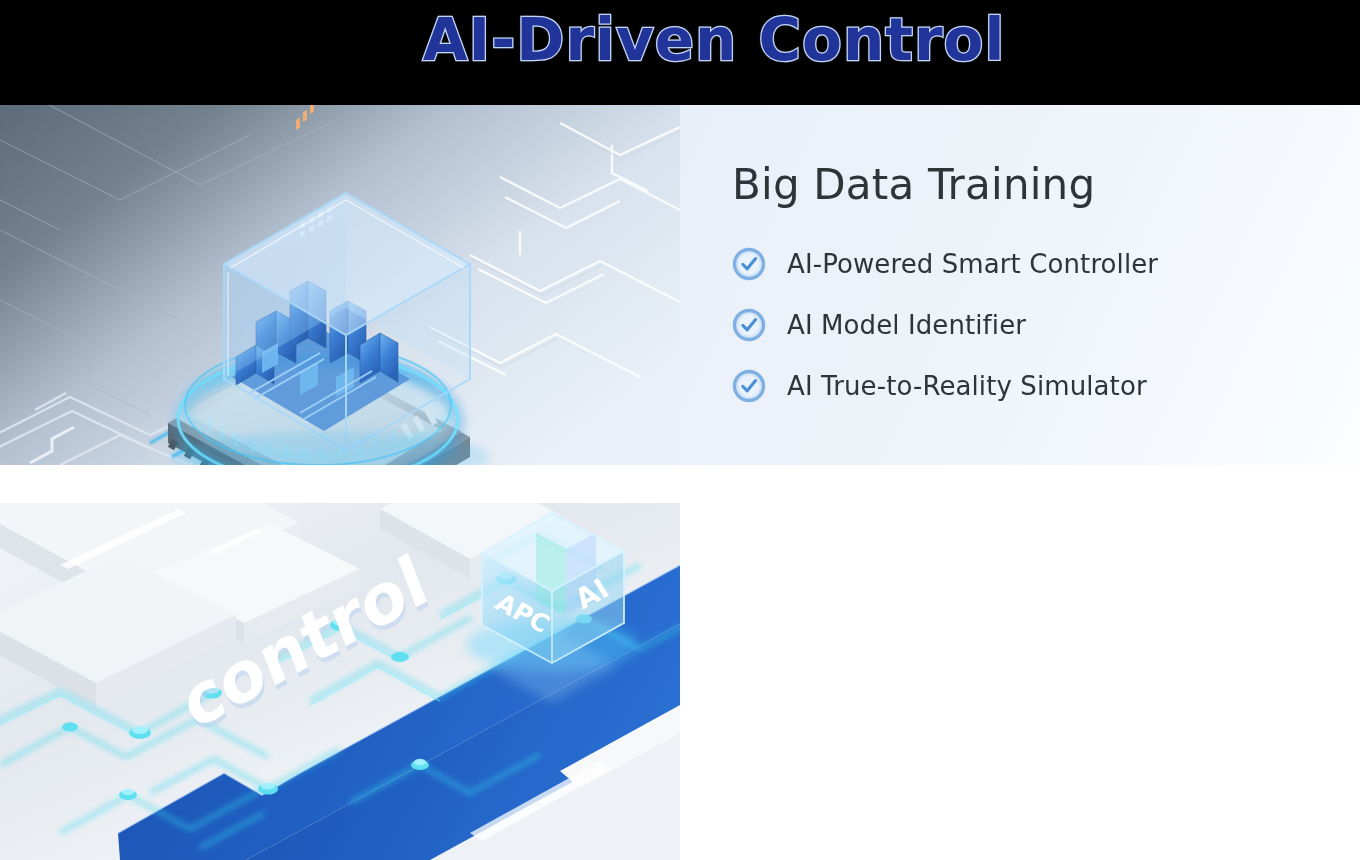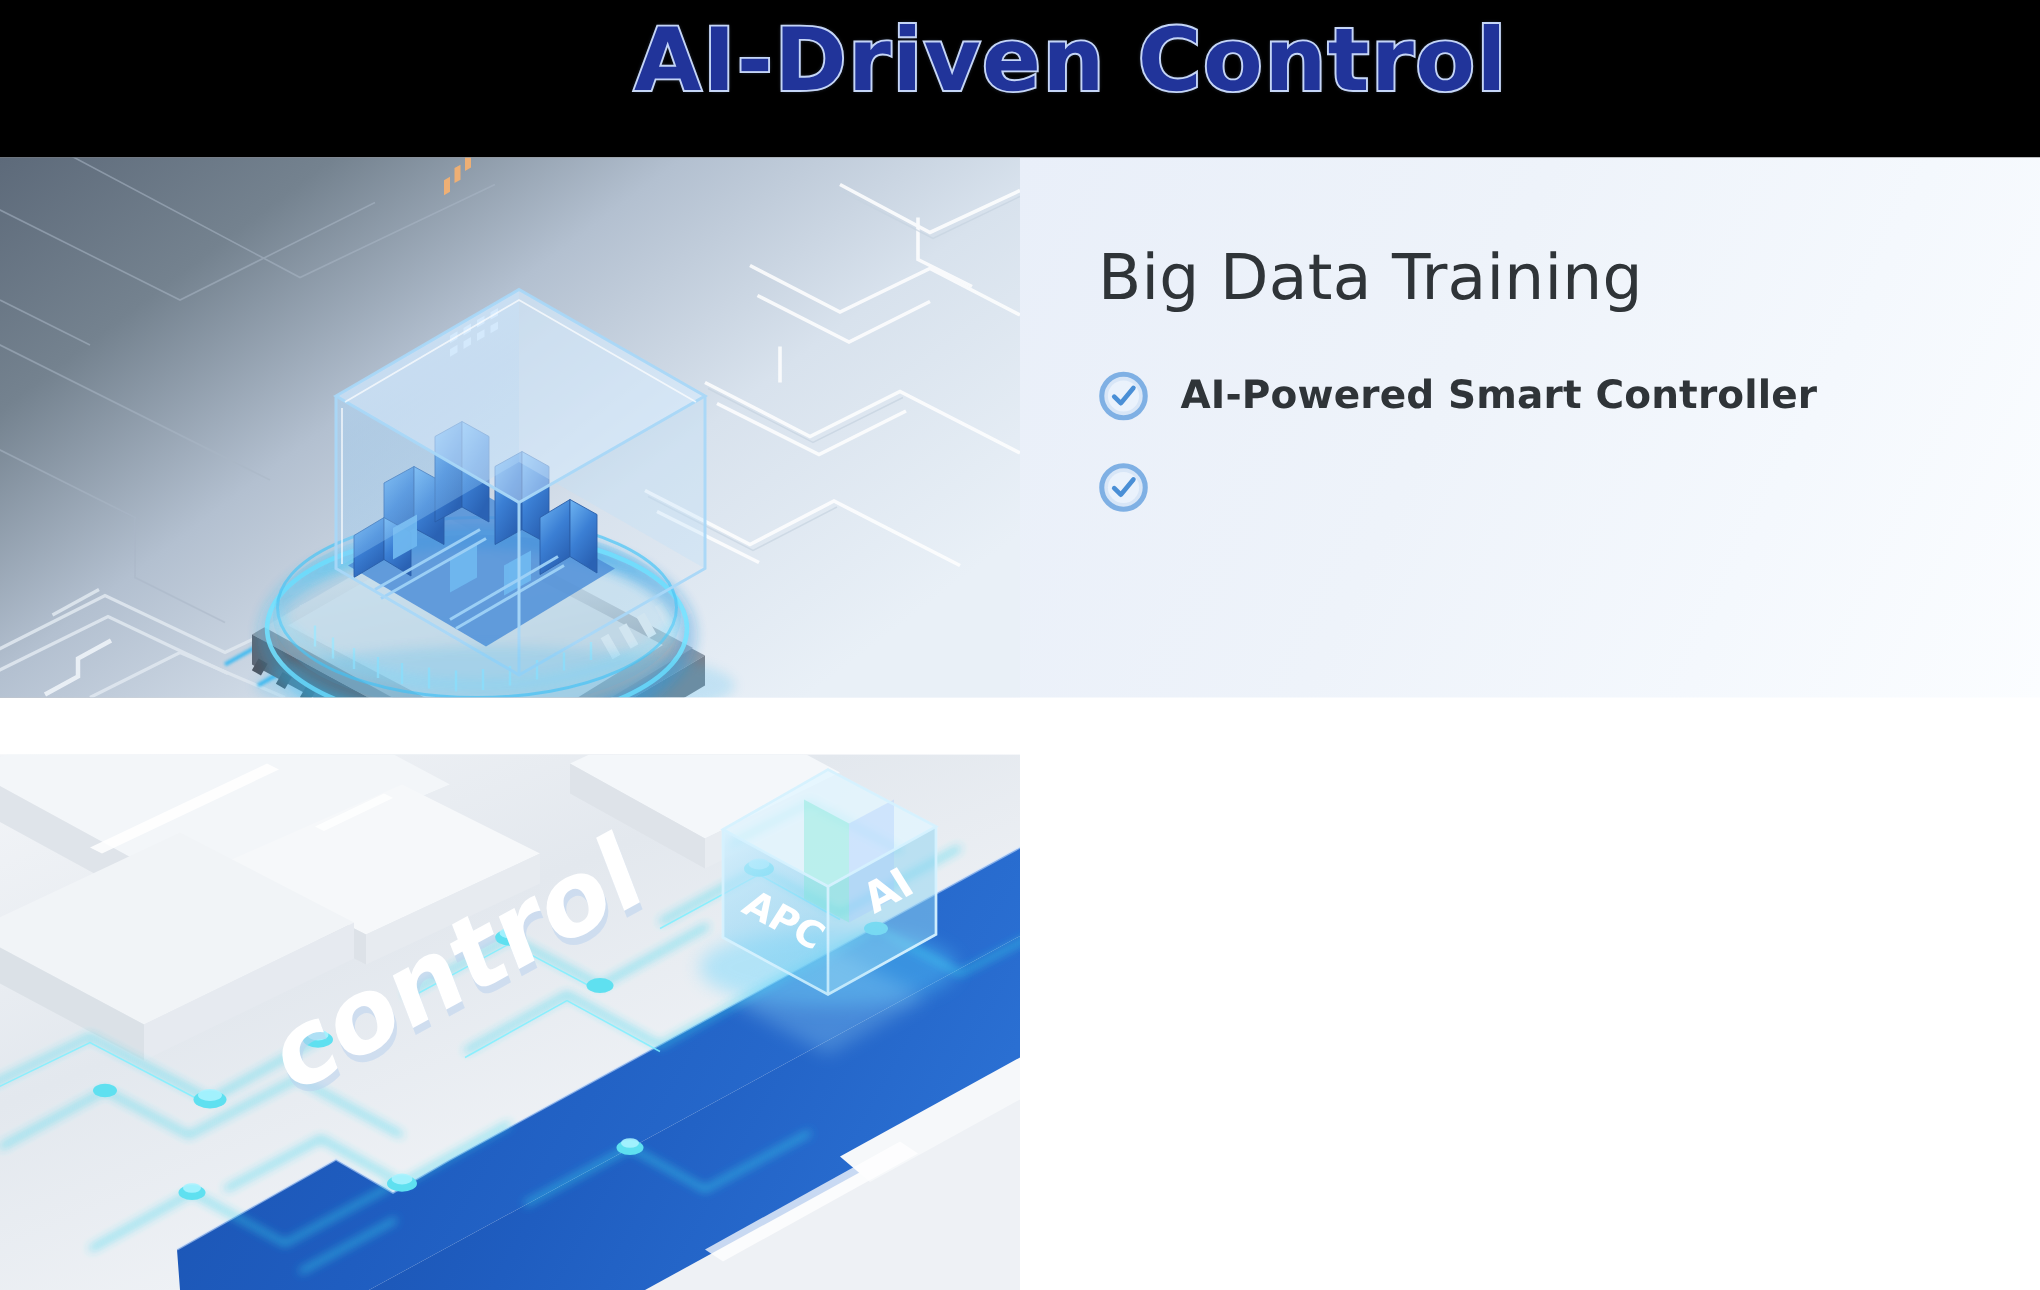--- a/index.html
+++ b/index.html
@@ -86,21 +86,21 @@
   .check-icon {
     width: 34px; height: 34px;
     flex: 0 0 34px;
     margin-right: 21px;
     position: relative;
   }
   .check-icon svg { display: block; width: 34px; height: 34px; }
   .feature-label {
     font-family: "DejaVu Sans", sans-serif;
     font-size: 26px;
-    font-weight: 700;
+    font-weight: 400;
     color: #2f3438;
     letter-spacing: 0.1px;
     white-space: nowrap;
   }
 
   
   .panel-decision {
     background:
       linear-gradient(110deg, #f7f9fc 0%, #f2f4f8 35%, #eff1f5 65%, #f6f8fb 100%);
     padding: 82px 0 0 144px;
@@ -353,20 +353,32 @@
         </li>
         <li class="feature-item">
           <span class="check-icon">
             <svg viewBox="0 0 34 34">
               <circle cx="17" cy="17" r="15.5" fill="#d8e6f7"></circle>
               <circle cx="17" cy="17" r="14.5" fill="none" stroke="#7fb0e4" stroke-width="3.4"></circle>
               <circle cx="17" cy="17" r="10.4" fill="#eaf2fc"></circle>
               <path d="M10.8 17.4 L15.2 21.8 L23.6 11.6" fill="none" stroke="#4a8fd6" stroke-width="3.1" stroke-linecap="round" stroke-linejoin="round"></path>
             </svg>
           </span>
+          <span class="feature-label">AI Model Identifier</span>
+        </li>
+        <li class="feature-item">
+          <span class="check-icon">
+            <svg viewBox="0 0 34 34">
+              <circle cx="17" cy="17" r="15.5" fill="#d8e6f7"></circle>
+              <circle cx="17" cy="17" r="14.5" fill="none" stroke="#7fb0e4" stroke-width="3.4"></circle>
+              <circle cx="17" cy="17" r="10.4" fill="#eaf2fc"></circle>
+              <path d="M10.8 17.4 L15.2 21.8 L23.6 11.6" fill="none" stroke="#4a8fd6" stroke-width="3.1" stroke-linecap="round" stroke-linejoin="round"></path>
+            </svg>
+          </span>
+          <span class="feature-label">AI True-to-Reality Simulator</span>
         </li>
       </ul>
     </div>
   </div>
 
   <div class="row row-bottom">
 
 
     <div class="cell-img img-ctrl">
       <svg class="fill" viewBox="0 0 680 357" preserveAspectRatio="none">

